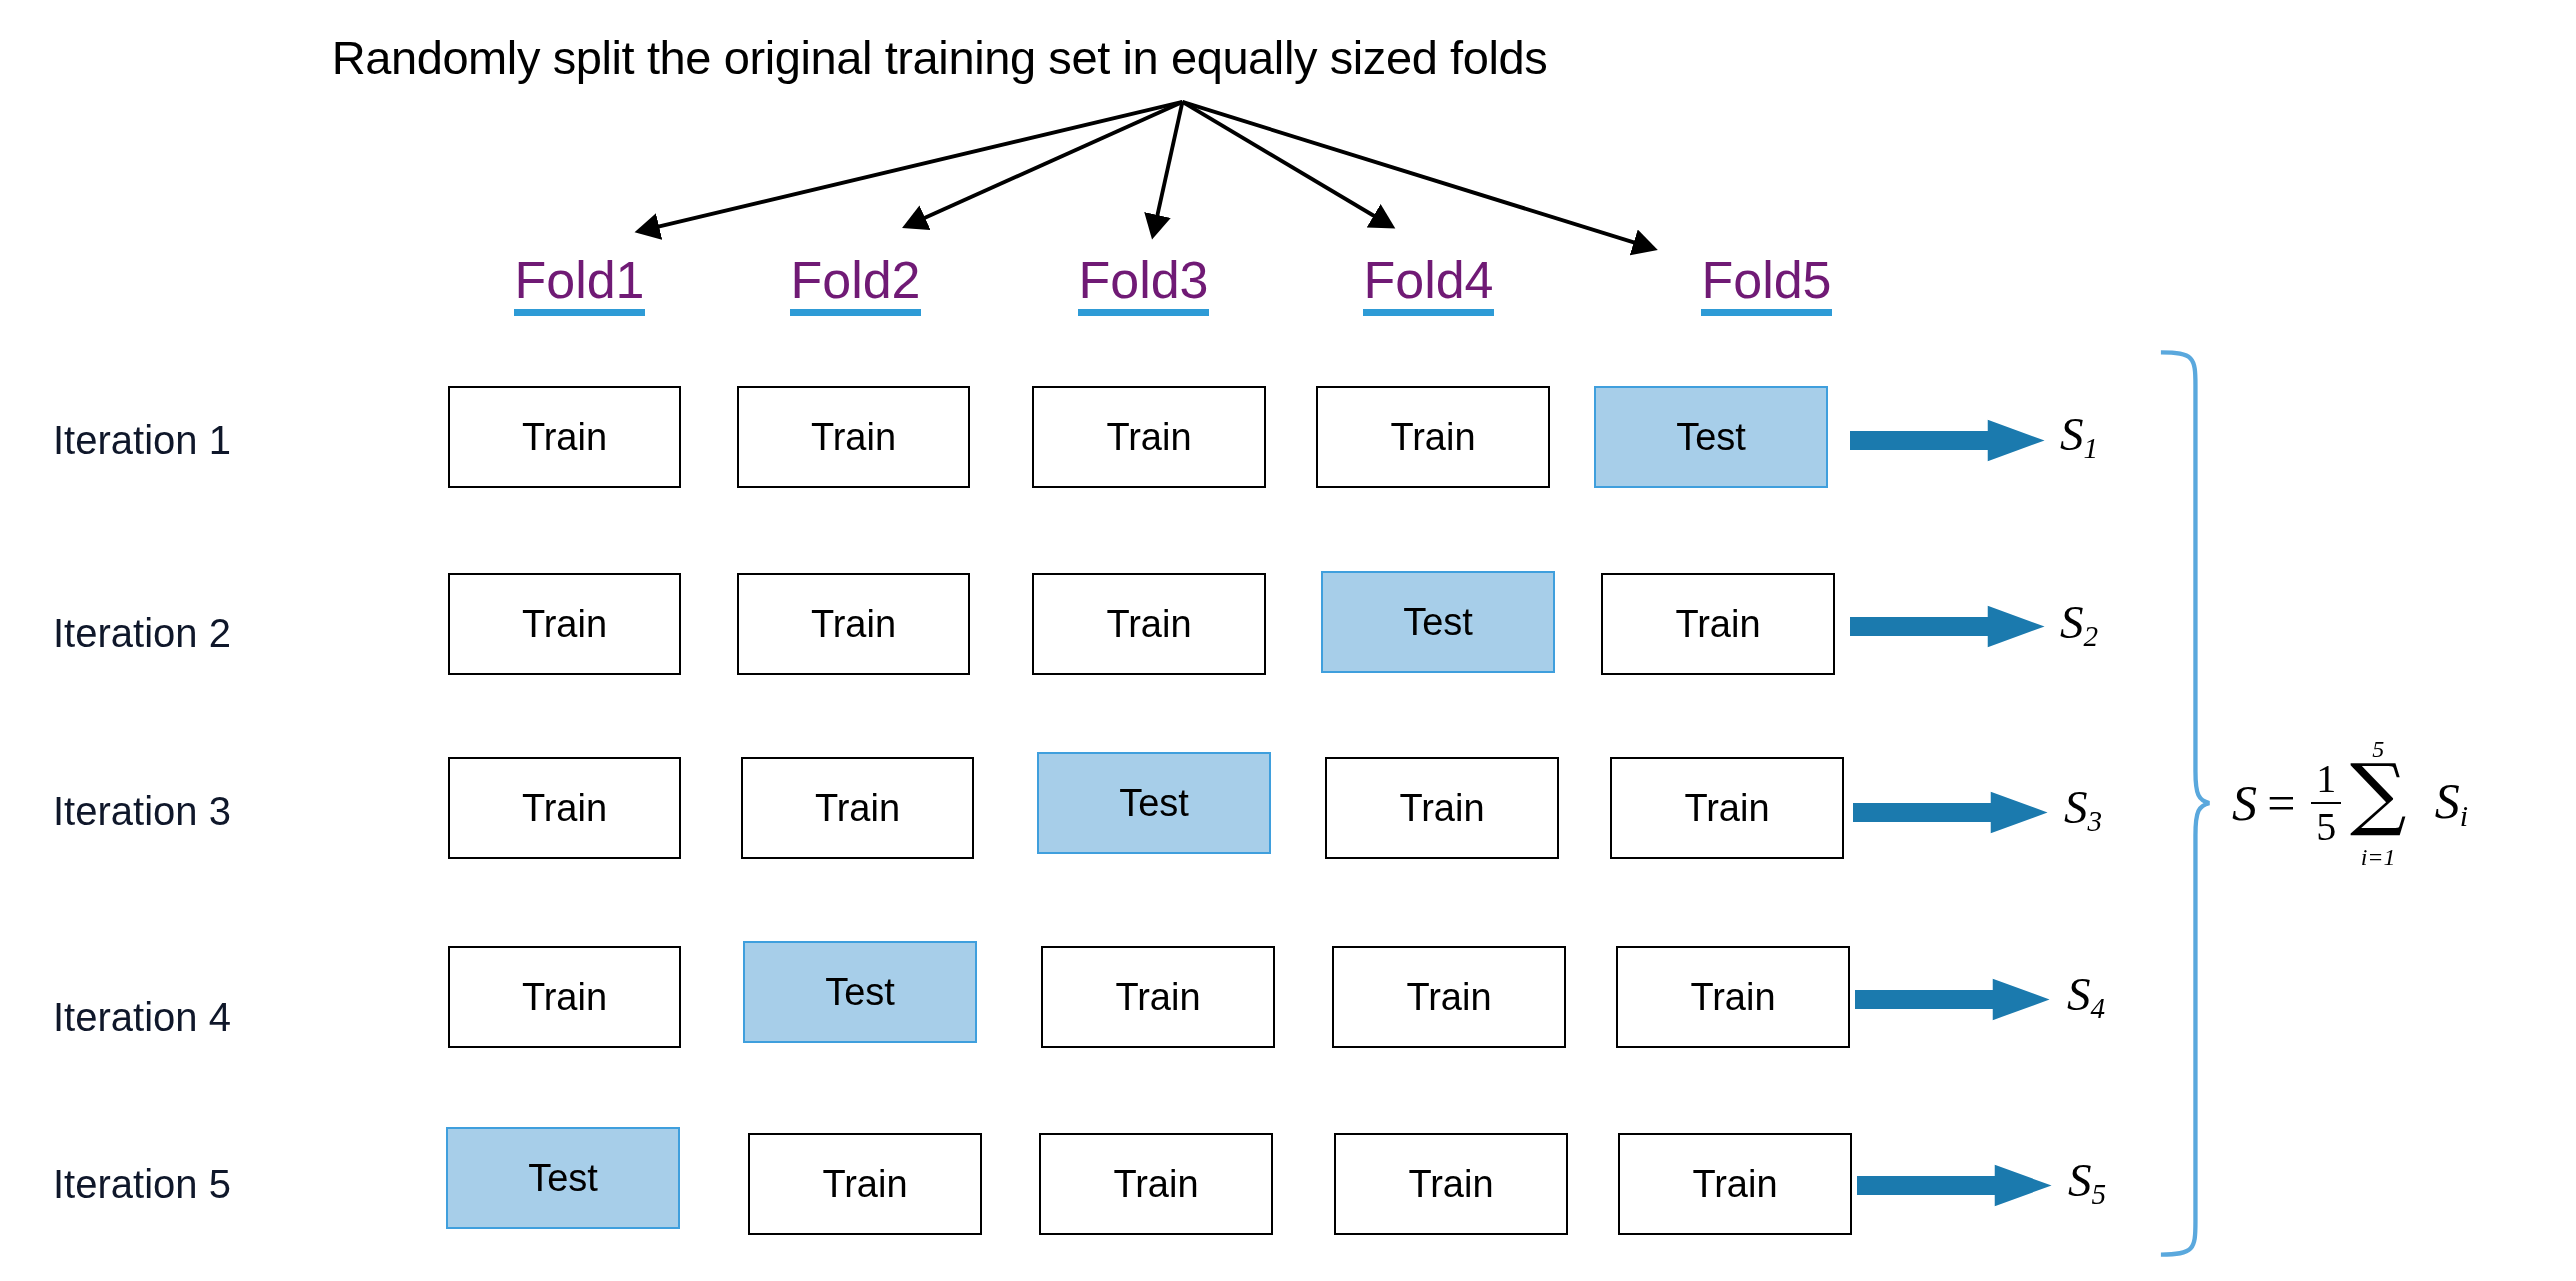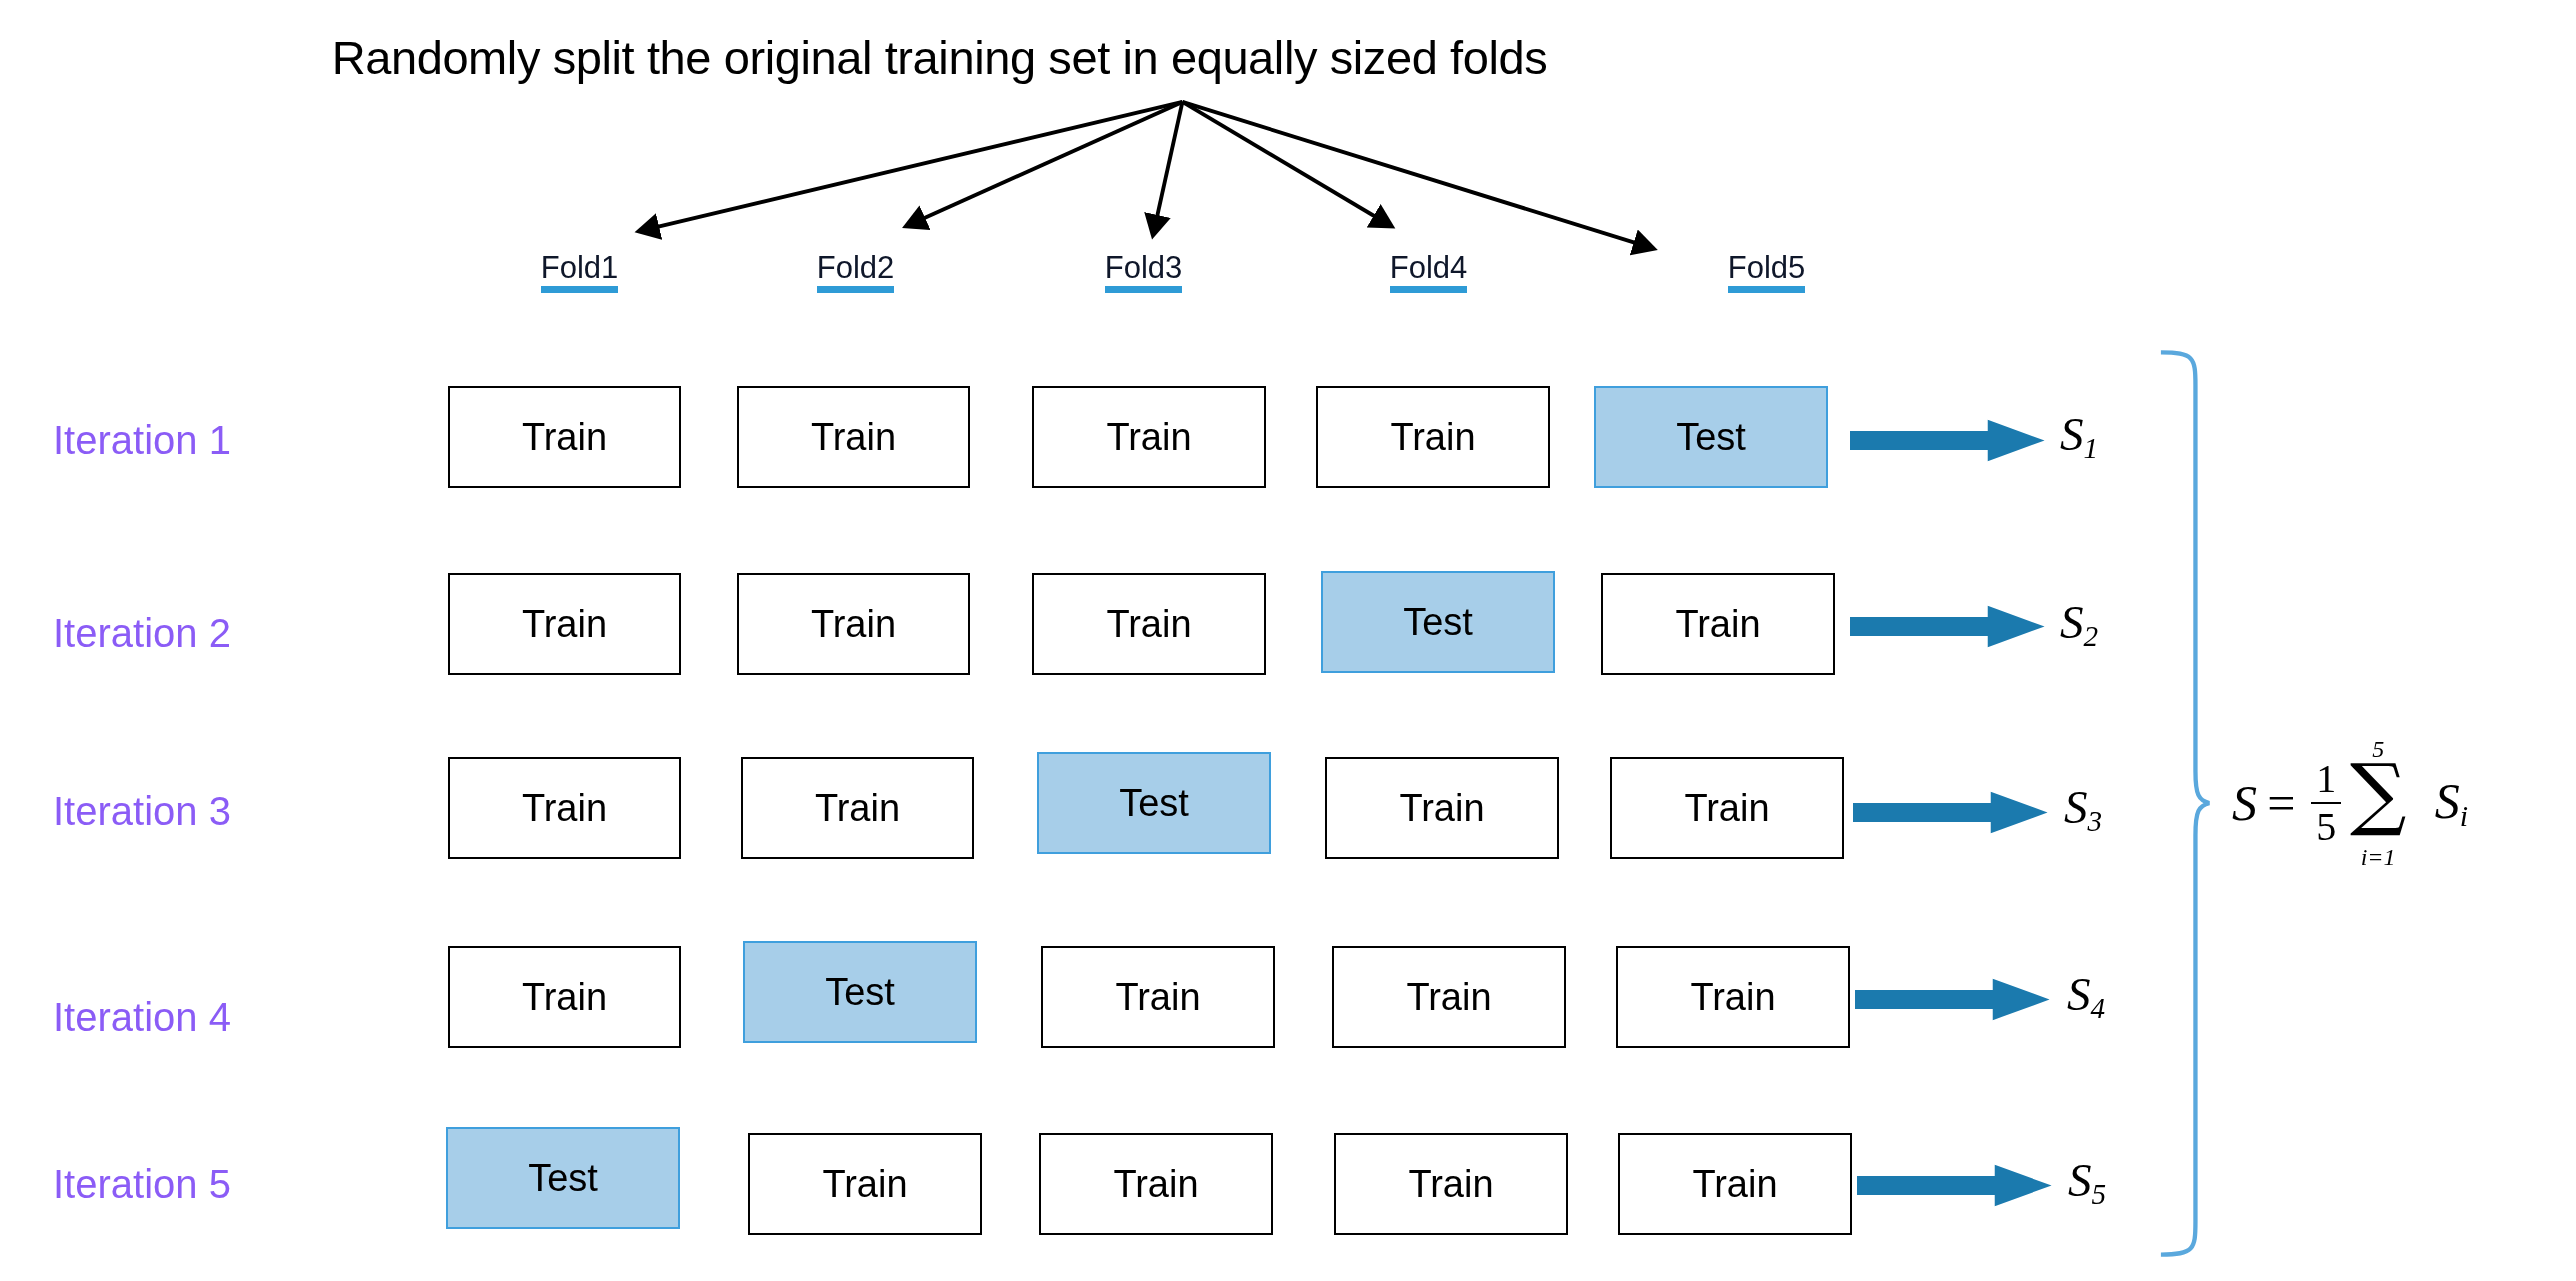--- a/index.html
+++ b/index.html
@@ -35,37 +35,37 @@
     position: absolute;
     left: 0;
     top: 0;
     width: 2576px;
     height: 1282px;
     pointer-events: none;
   }
   
   .fold-label {
     position: absolute;
-    font-size: 31px;
-    color: #0f172a;
+    font-size: 52px;
+    color: #701a75;
     white-space: nowrap;
     text-align: center;
     font-family: "Liberation Sans", sans-serif;
   }
   .fold-label .fold-text {
     display: inline-block;
     border-bottom: 7.8px solid #2e9bd6;
     padding-bottom: 3.4px;
     line-height: 1.0;
   }
   
   .iter-label {
     position: absolute;
     font-size: 40px;
-    color: #8b5cf6;
+    color: #0f172a;
     white-space: nowrap;
     font-family: "Liberation Sans", sans-serif;
   }
   
   .cell {
     position: absolute;
     box-sizing: border-box;
     display: flex;
     align-items: center;
     justify-content: center;

